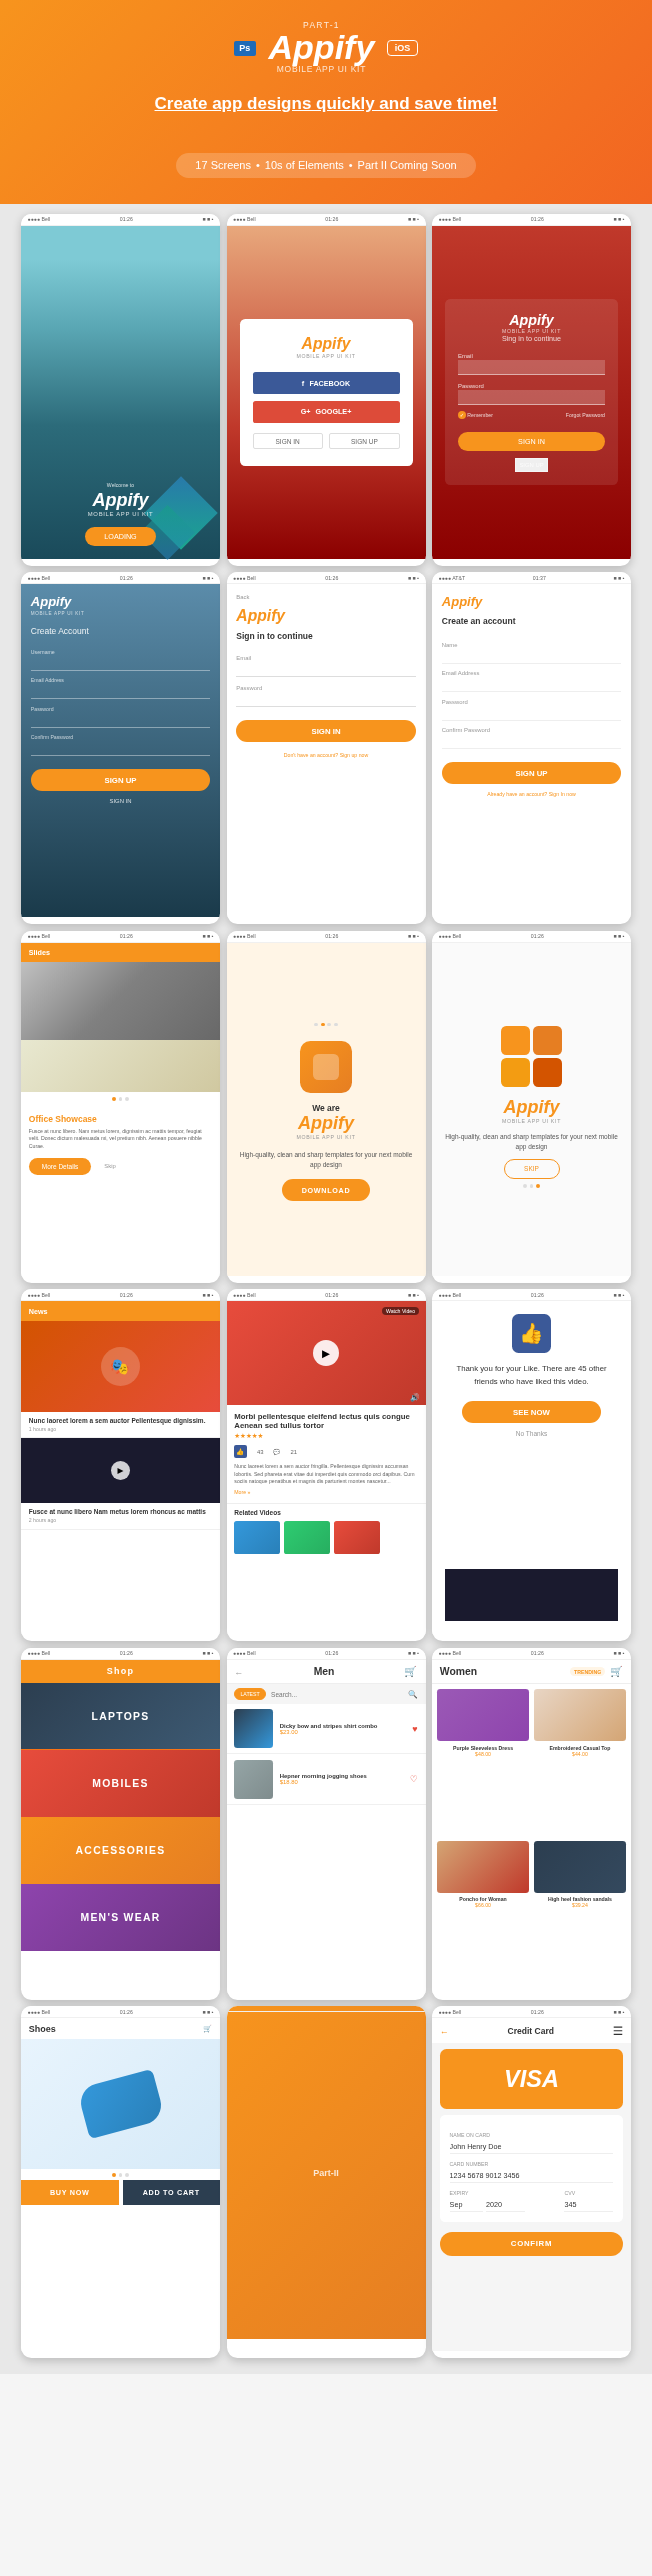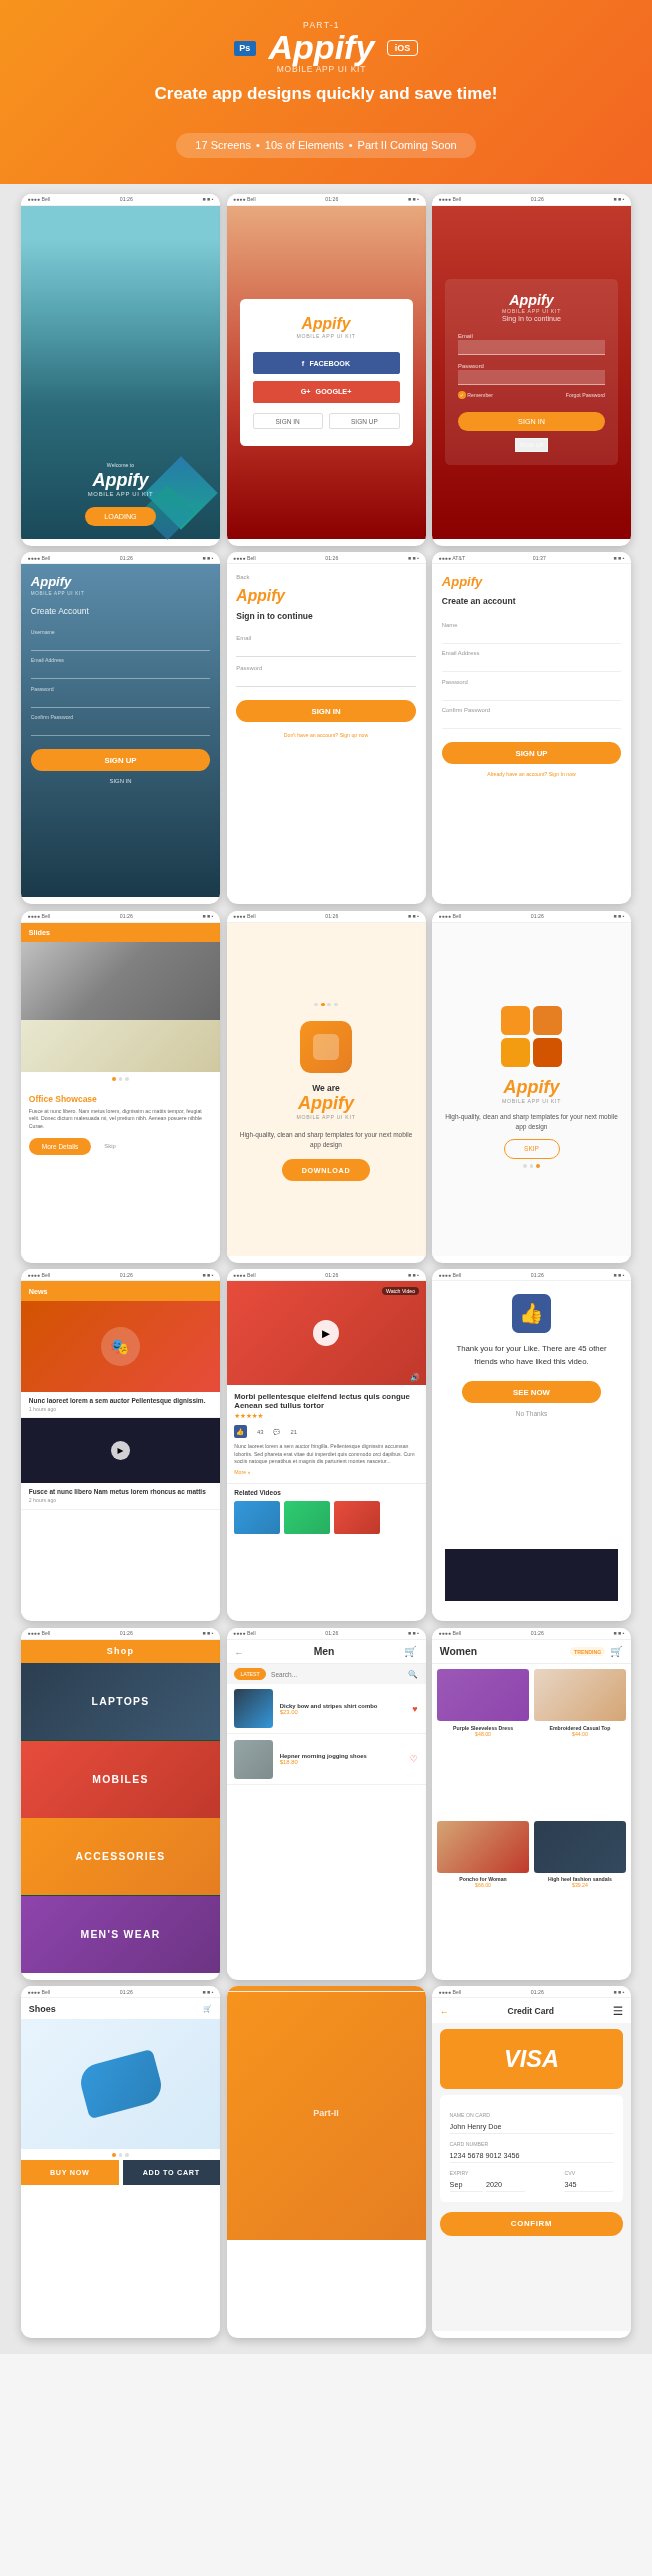--- a/index.html
+++ b/index.html
@@ -11,21 +11,21 @@
       padding: 19.6px 13px 26px;
       text-align: center;
       color: white;
     }
     .header-top { display: flex; align-items: center; justify-content: center; gap: 13px; margin-bottom: 6.5px; }
     .ps-badge { background: #1e6bb8; color: white; font-weight: bold; padding: 2.6px 5.2px; font-size: 9px; border-radius: 2px; }
     .appify-title { font-size: 34px; font-weight: 900; font-style: italic; color: white; line-height: 1; }
     .part-1 { font-size: 8.5px; letter-spacing: 1.3px; color: rgba(255,255,255,0.85); }
     .ios-badge { border: 1.3px solid white; border-radius: 3.9px; padding: 2px 6.5px; font-size: 9px; font-weight: bold; color: white; }
     .subtitle { font-size: 8.5px; letter-spacing: 0.7px; color: rgba(255,255,255,0.8); margin-bottom: 3.3px; }
-    .main-tagline { font-size: 17px; font-weight: bold; margin: 7px 0; }
+    .main-tagline { font-size: 17px; font-weight: bold; margin: 17px 0; text-decoration: underline; }
     .features-bar { background: rgba(255,255,255,0.2); border-radius: 19.6px; display: inline-flex; gap: 5px; padding: 6.5px 19.6px; margin-top: 22px; font-size: 11px; }
 
     
     .screens-section { background: #e8e8e8; padding: 9.8px; }
 
     
     .phone {
       background: white;
       border-radius: 10.4px;
       overflow: hidden;
@@ -258,22 +258,22 @@
       text-align: center;
     }
     .like-thumb { width: 39px; height: 39px; background: #3b5998; border-radius: 6.5px; display: flex; align-items: center; justify-content: center; font-size: 19.6px; margin: 0 auto 9.8px; }
     .thankyou-text { font-size: 7.8px; color: #333; line-height: 1.6; margin-bottom: 13px; }
     .see-now-btn { background: #f7941d; color: white; border: none; padding: 6.5px 19.6px; border-radius: 16.3px; font-size: 7.8px; font-weight: bold; width: 80%; margin-bottom: 6.5px; }
     .no-thanks { font-size: 6.5px; color: #999; }
     .black-bar { height: 52px; background: #1a1a2e; width: 100%; margin-top: auto; }
 
     
     .screen-shop {
-      height: 333px;
-      background: #14532d;
+      height: 291px;
+      background: #f97316;
       display: flex;
       flex-direction: column;
     }
     .shop-header { background: #f7941d; padding: 6.5px 7.8px; text-align: center; }
     .shop-header-title { font-size: 9px; color: white; font-weight: bold; letter-spacing: 1.3px; }
     .shop-menu { display: flex; flex-direction: column; gap: 0.7px; flex: 1; }
     .shop-menu-item { flex: 1; display: flex; align-items: center; justify-content: center; font-size: 10.4px; font-weight: bold; letter-spacing: 1.3px; color: white; }
     .shop-laptops { background: linear-gradient(135deg, #2c3e50, #3d5a73); }
     .shop-mobiles { background: linear-gradient(135deg, #e74c3c, #c0392b); }
     .shop-accessories { background: linear-gradient(135deg, #f7941d, #e67e22); }
@@ -334,21 +334,21 @@
     .shoes-dots { display: flex; gap: 2.6px; justify-content: center; padding: 3.9px; }
     .shoes-info { padding: 6.5px 7.8px; }
     .shoes-name { font-size: 7.8px; font-weight: bold; color: #333; }
     .shoes-price { font-size: 7.2px; color: #f7941d; font-weight: bold; }
     .shoes-rating { display: flex; gap: 1.3px; align-items: center; margin: 3.3px 0; }
     .shoes-colors { display: flex; gap: 3.3px; margin: 3.3px 0; }
     .color-dot { width: 10.4px; height: 10.4px; border-radius: 50%; }
 
     
     .screen-coming-soon {
-      height: 254px;
+      height: 333px;
       background: linear-gradient(135deg, #f7941d, #e67e22);
       display: flex;
       flex-direction: column;
       justify-content: center;
       text-align: center;
       padding: 13px;
     }
     .coming-part { font-size: 9px; color: rgba(255,255,255,0.8); font-weight: bold; }
     .coming-title { font-size: 31px; font-weight: 900; color: white; line-height: 1.1; font-style: italic; }
 

